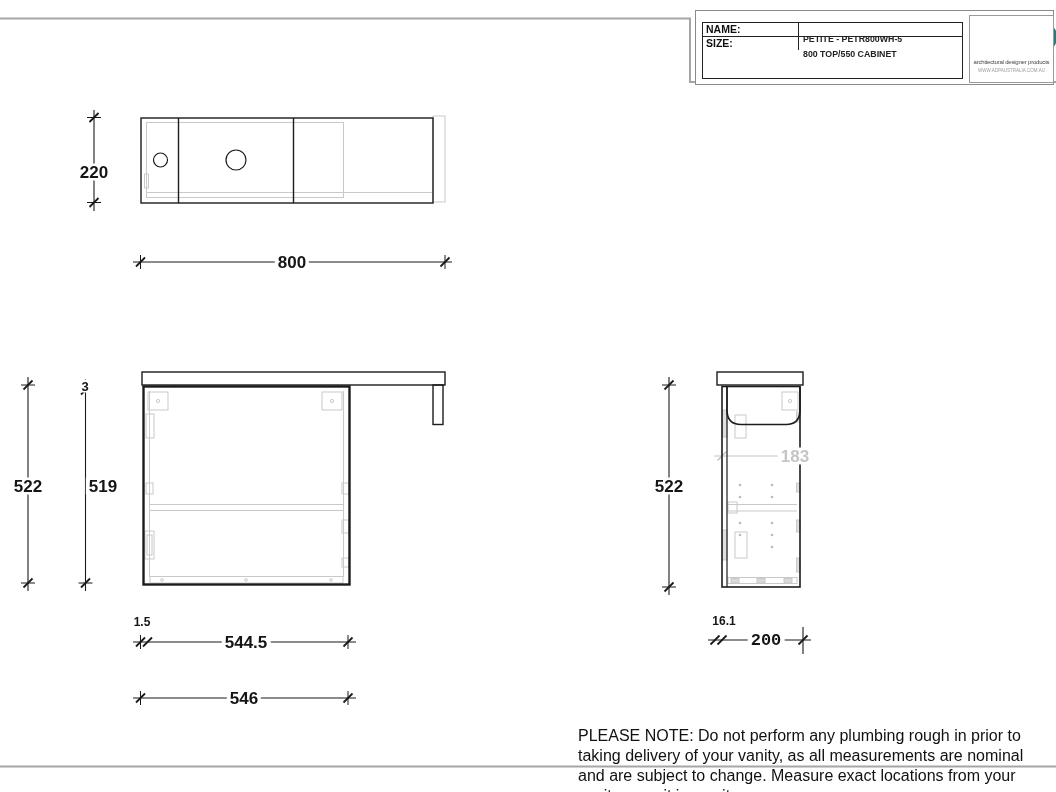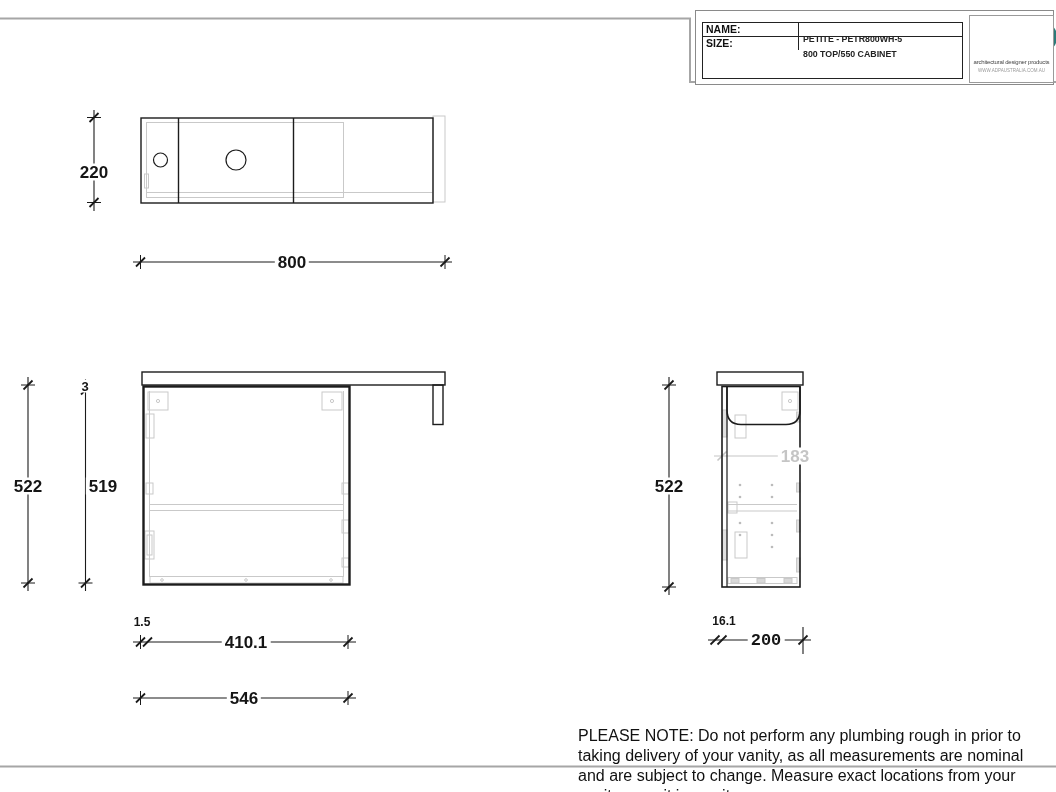--- a/index.html
+++ b/index.html
@@ -221,21 +221,21 @@
     </div>
   </div>
 
   <div class="dim" style="left:94px;top:160px;margin-top:12px;">220</div>
   <div class="dim" style="left:292px;top:262px;">800</div>
 
   <div class="dim" style="left:28px;top:486px;">522</div>
   <div class="dim" style="left:77px;top:486px;margin-left:26px;">519</div>
   <div class="dim tiny" style="left:85px;top:386px;">3</div>
   <div class="dim small" style="left:142px;top:622px;">1.5</div>
-  <div class="dim" style="left:246px;top:642px;">410.1</div>
+  <div class="dim" style="left:246px;top:642px;">544.5</div>
   <div class="dim" style="left:244px;top:698px;">546</div>
 
   <div class="dim" style="left:669px;top:486px;">522</div>
   <div class="dim gray" style="left:760px;top:456px;margin-left:35px;">183</div>
   <div class="dim small" style="left:724px;top:621px;">16.1</div>
   <div class="dim" style="left:766px;top:640px;font-family:Liberation Mono, monospace;">200</div>
 
   <div class="note">PLEASE NOTE: Do not perform any plumbing rough in prior to taking delivery of your vanity, as all measurements are nominal and are subject to change. Measure exact locations from your vanity once it is on site.</div>
 
 </div>

